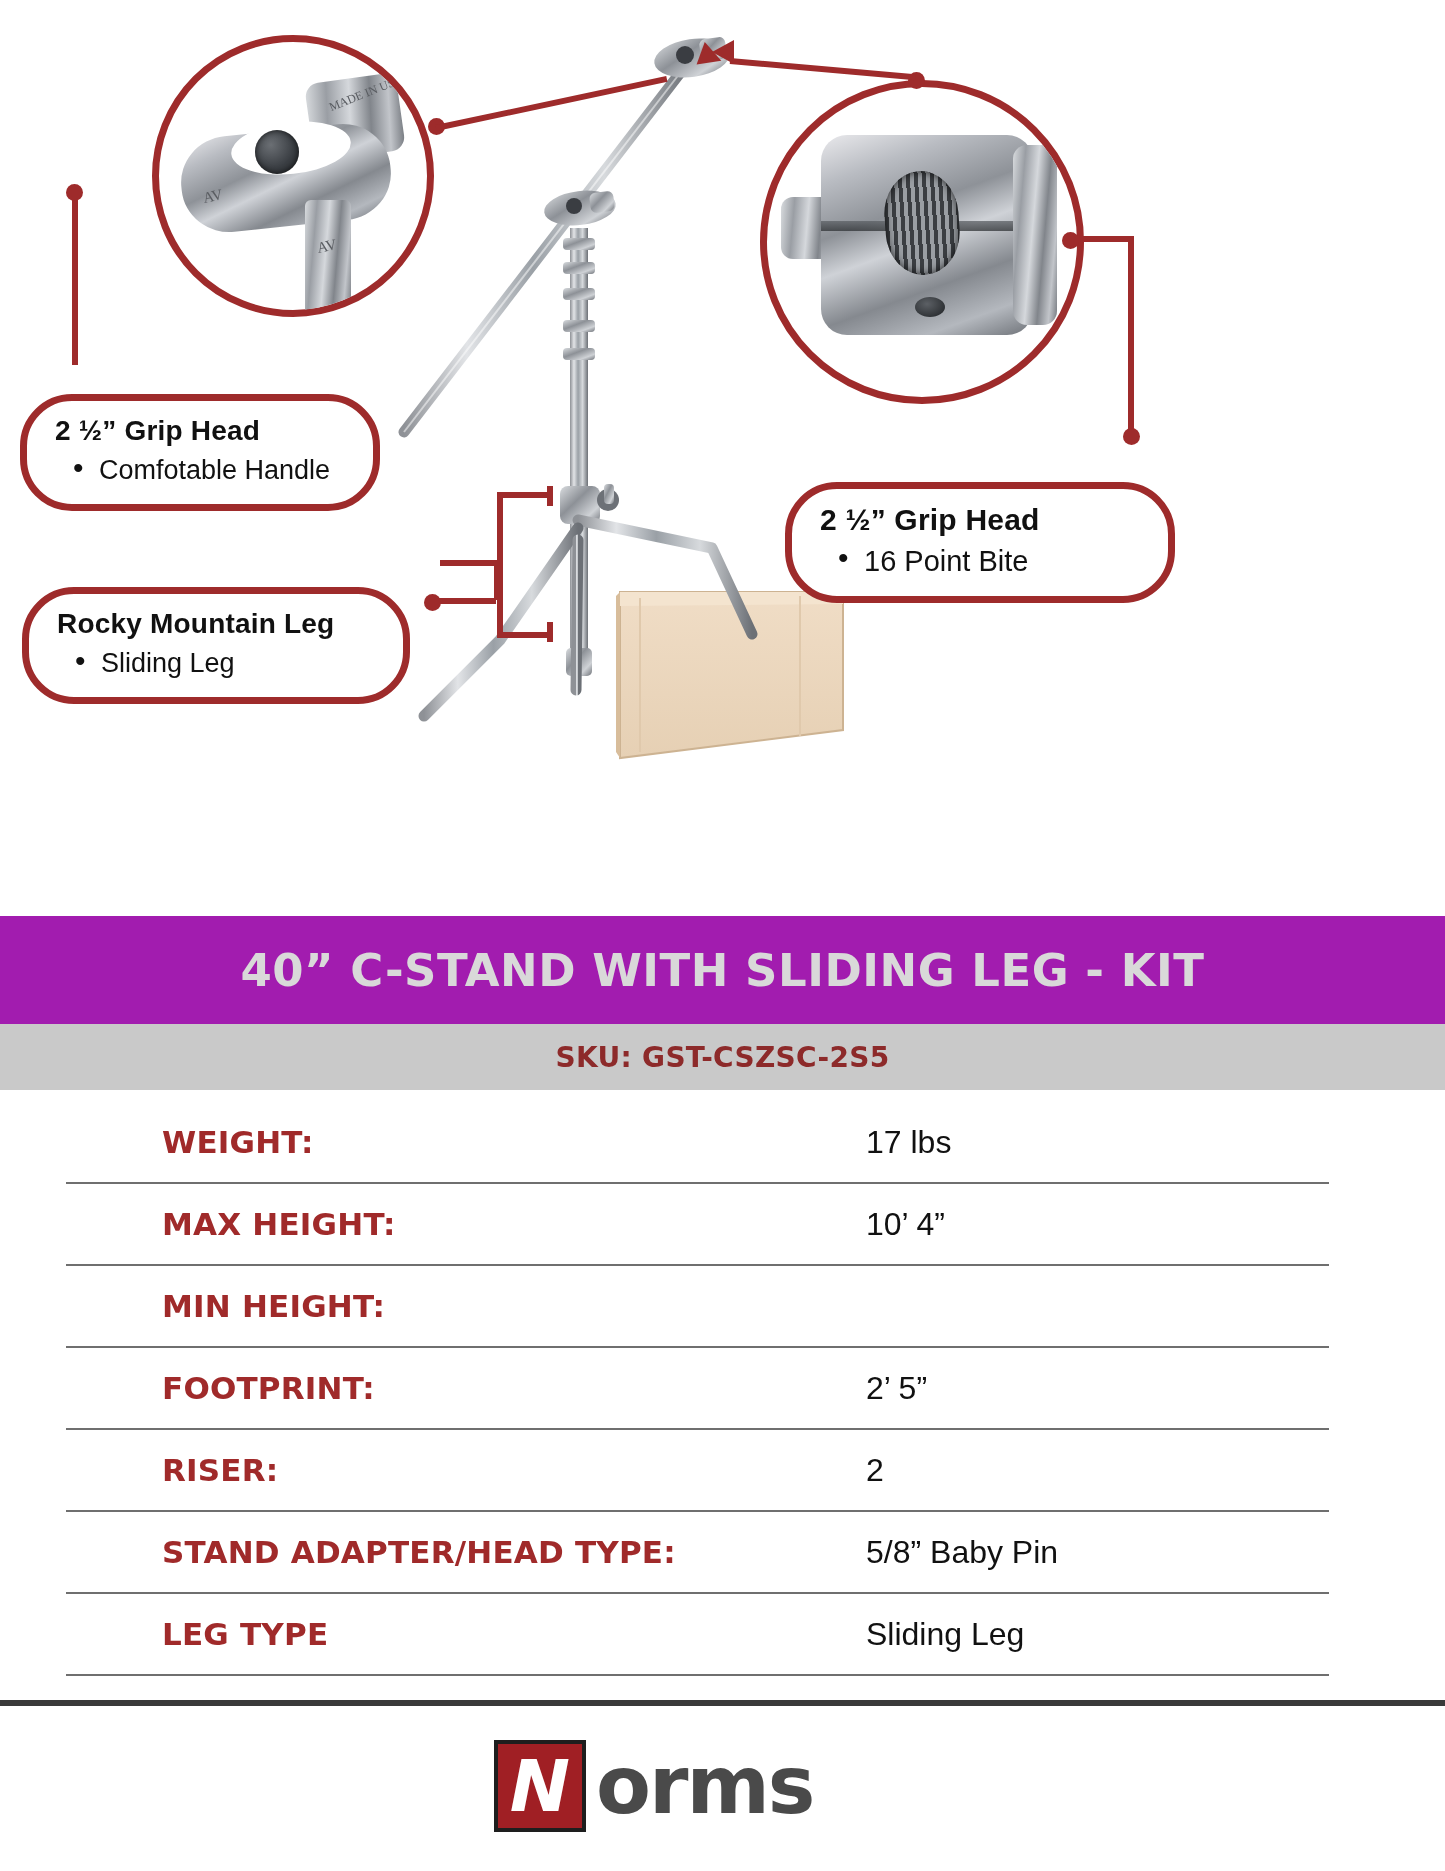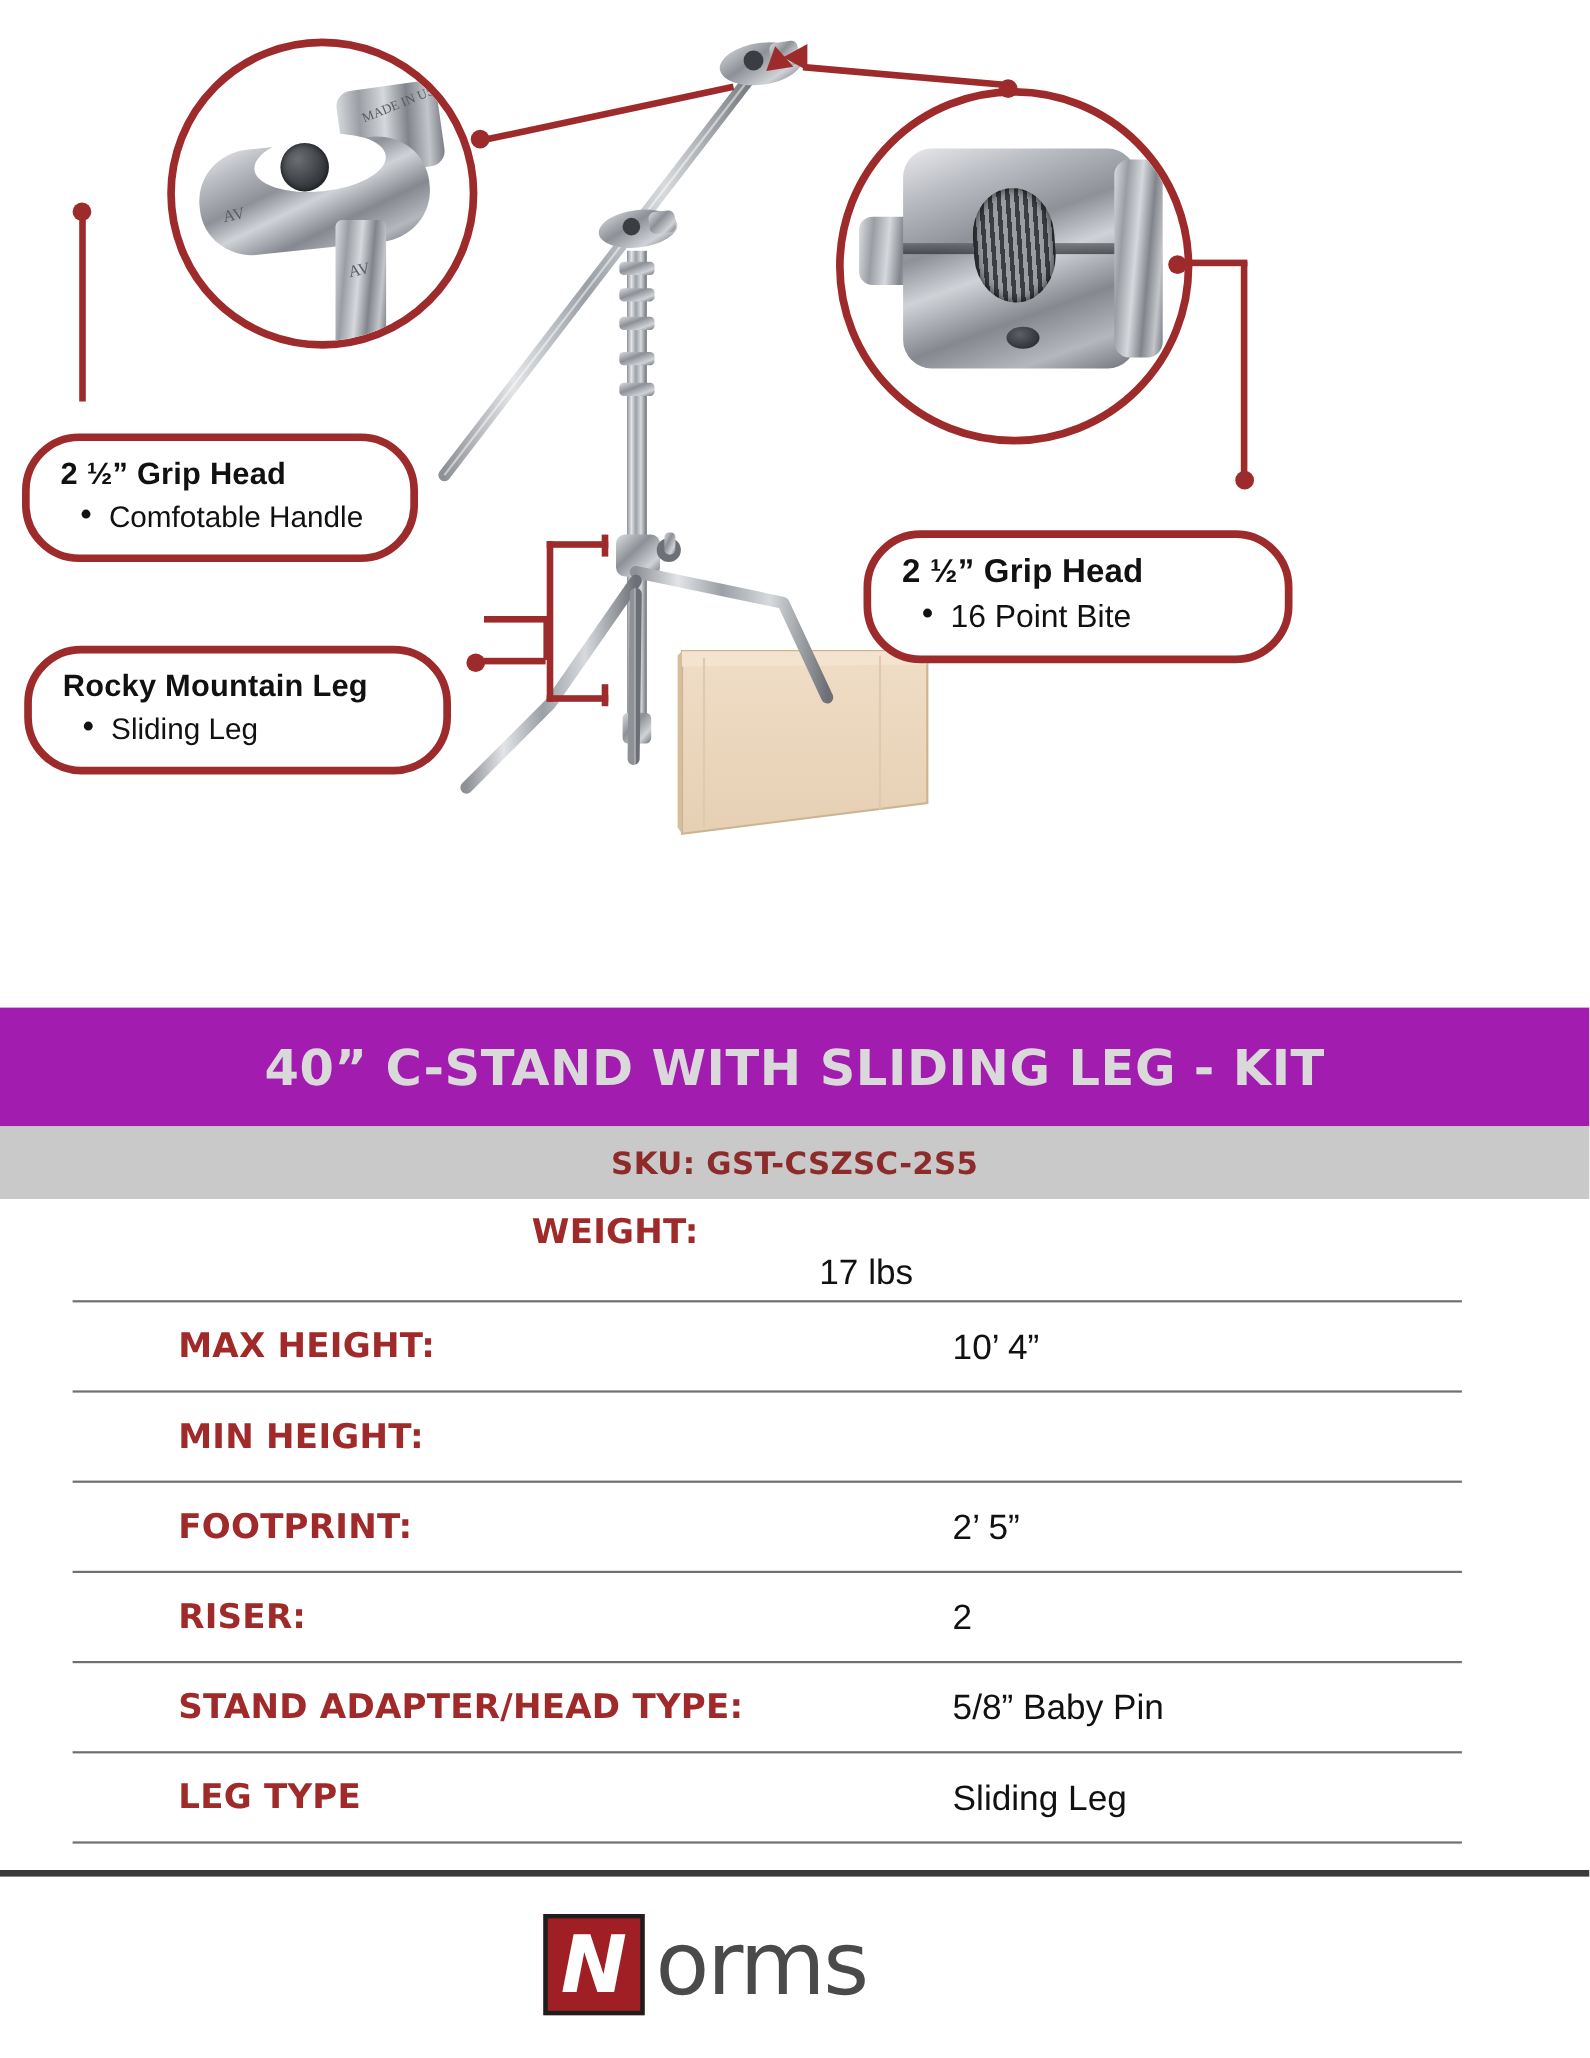--- a/index.html
+++ b/index.html
@@ -239,21 +239,21 @@
     position: absolute;
     left: 66px; top: 1102px;
     width: 1263px;
   }
   .spec-row {
     display: flex;
     align-items: center;
     height: 80px;
     border-bottom: 2px solid #6f6f6f;
   }
-  .spec-row:first-child { border-top: none; flex-direction: column; }
+  .spec-row:first-child { border-top: none; }
   .spec-row .label {
     width: 620px;
     padding-left: 96px;
     box-sizing: border-box;
     font-family: "DejaVu Sans", sans-serif;
     font-weight: bold;
     font-size: 31px;
     color: #a02a2a;
     letter-spacing: .2px;
     text-transform: uppercase;
@@ -292,21 +292,21 @@
     font-family: "DejaVu Sans", sans-serif;
     font-weight: bold;
     font-size: 72px;
     font-style: italic;
     color: #ffffff;
     line-height: 1;
   }
   .logo-text {
     margin-left: 10px;
     font-family: "DejaVu Sans", sans-serif;
-    font-weight: normal;
+    font-weight: bold;
     font-size: 80px;
     color: #4a4a4a;
     letter-spacing: -2px;
     line-height: 1;
   }
 </style>
 </head>
 <body>
 
 <div class="hero">

